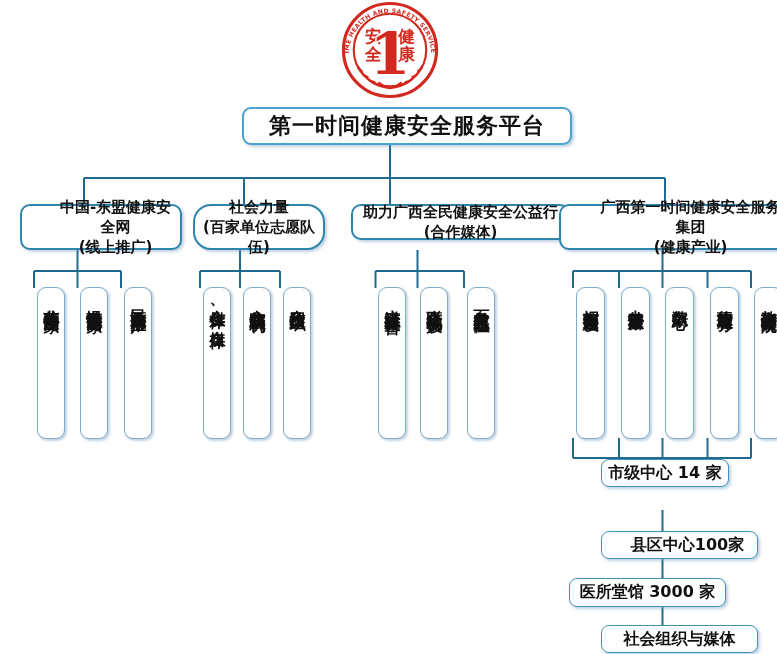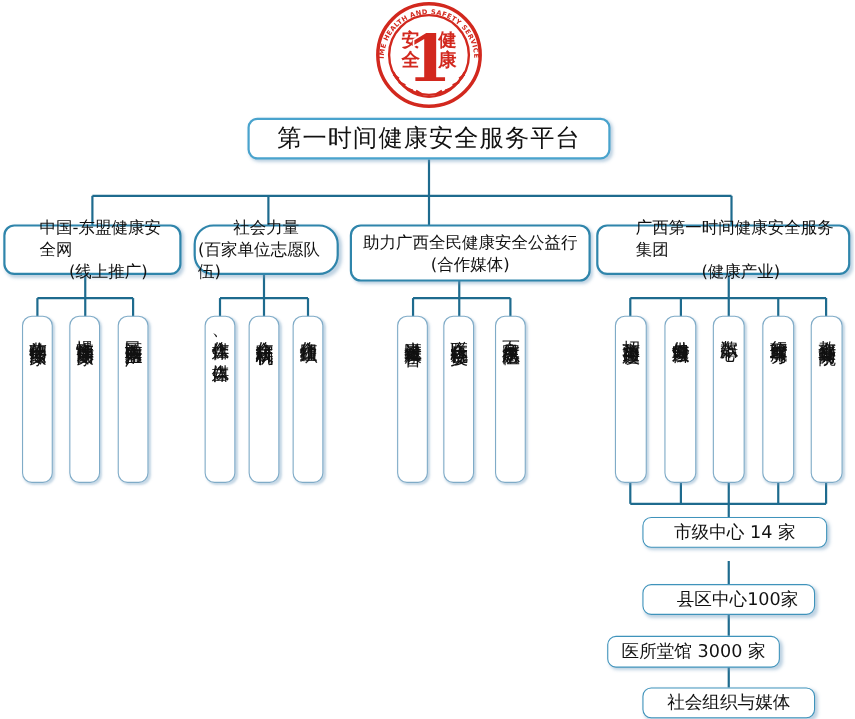--- a/index.html
+++ b/index.html
@@ -4,22 +4,22 @@
 <style>
   html,body{margin:0;padding:0;background:#ffffff;}
   .stage{
     position:relative;width:777px;height:654px;background:#ffffff;overflow:hidden;
     font-family:"DejaVu Sans","Liberation Sans",sans-serif;color:#111111;
   }
   .connectors{position:absolute;left:0;top:0;z-index:1;}
   .connectors line{stroke:#1e6b8e;stroke-width:2;}
   .node{
     position:absolute;z-index:2;background:#ffffff;box-sizing:border-box;
-    display:flex;align-items:center;justify-content:center;
-    font-weight:normal;box-shadow:2px 2px 3px rgba(110,155,190,0.45);
+    display:flex;align-items:center;justify-content:center;text-align:center;
+    font-weight:bold;box-shadow:2px 2px 3px rgba(110,155,190,0.45);margin-left:17px;
   }
   .title-node{
     border:2.5px solid #49a3cd;border-radius:9px;font-size:22px;letter-spacing:1px;
   }
   .header-node{
     border:2px solid #2f85ab;border-radius:10px;flex-direction:column;
     font-size:15px;line-height:1.35;padding:2px;
   }
   .child-node{
     border:1.5px solid #7fabc7;border-radius:9px;
@@ -116,21 +116,21 @@
   </div>
 
   <div class="node header-node" style="left:3px;top:204px;width:162px;height:46px;padding-left:31px;">
     <span>中国-东盟健康安全网</span>
     <span>(线上推广)</span>
   </div>
   <div class="node header-node" style="left:176px;top:204px;width:132px;height:46px;border-radius:18px;">
     <span>社会力量</span>
     <span>(百家单位志愿队伍)</span>
   </div>
-  <div class="node header-node" style="left:318px;top:204px;width:219px;height:52px;">
+  <div class="node header-node" style="left:334px;top:204px;width:219px;height:36px;">
     <span>助力广西全民健康安全公益行</span>
     <span>(合作媒体)</span>
   </div>
   <div class="node header-node" style="left:542px;top:204px;width:231px;height:46px;padding-left:34px;">
     <span>广西第一时间健康安全服务集团</span>
     <span>(健康产业)</span>
   </div>
 
   <div class="node child-node" style="left:20px;top:287px;width:28px;height:152px;">非药物疗法专家团</div>
   <div class="node child-node" style="left:63px;top:287px;width:28px;height:152px;">慢性病预防专家团</div>
@@ -143,18 +143,18 @@
   <div class="node child-node" style="left:361px;top:287px;width:28px;height:152px;">走进社区健康科普</div>
   <div class="node child-node" style="left:403px;top:287px;width:28px;height:152px;">联合医疗机构义诊</div>
   <div class="node child-node" style="left:450px;top:287px;width:28px;height:152px;">百家单位志愿队伍</div>
 
   <div class="node child-node" style="left:559px;top:287px;width:29px;height:152px;">招商与渠道建设</div>
   <div class="node child-node" style="left:604px;top:287px;width:29px;height:152px;">中外健康好项目</div>
   <div class="node child-node" style="left:648px;top:287px;width:29px;height:152px;">数据中心</div>
   <div class="node child-node" style="left:693px;top:287px;width:29px;height:152px;">行政管理与服务</div>
   <div class="node child-node" style="left:737px;top:287px;width:29px;height:152px;">教育培训与商学院</div>
 
-  <div class="node chain-node" style="left:584px;top:470px;width:168px;height:28px;">市级中心 14 家</div>
+  <div class="node chain-node" style="left:584px;top:459px;width:128px;height:28px;">市级中心 14 家</div>
   <div class="node chain-node" style="left:584px;top:531px;width:157px;height:28px;padding-left:16px;">县区中心100家</div>
   <div class="node chain-node" style="left:552px;top:578px;width:157px;height:29px;">医所堂馆 3000 家</div>
   <div class="node chain-node" style="left:584px;top:625px;width:157px;height:28px;">社会组织与媒体</div>
 
 </div>
 
 </body></html>

